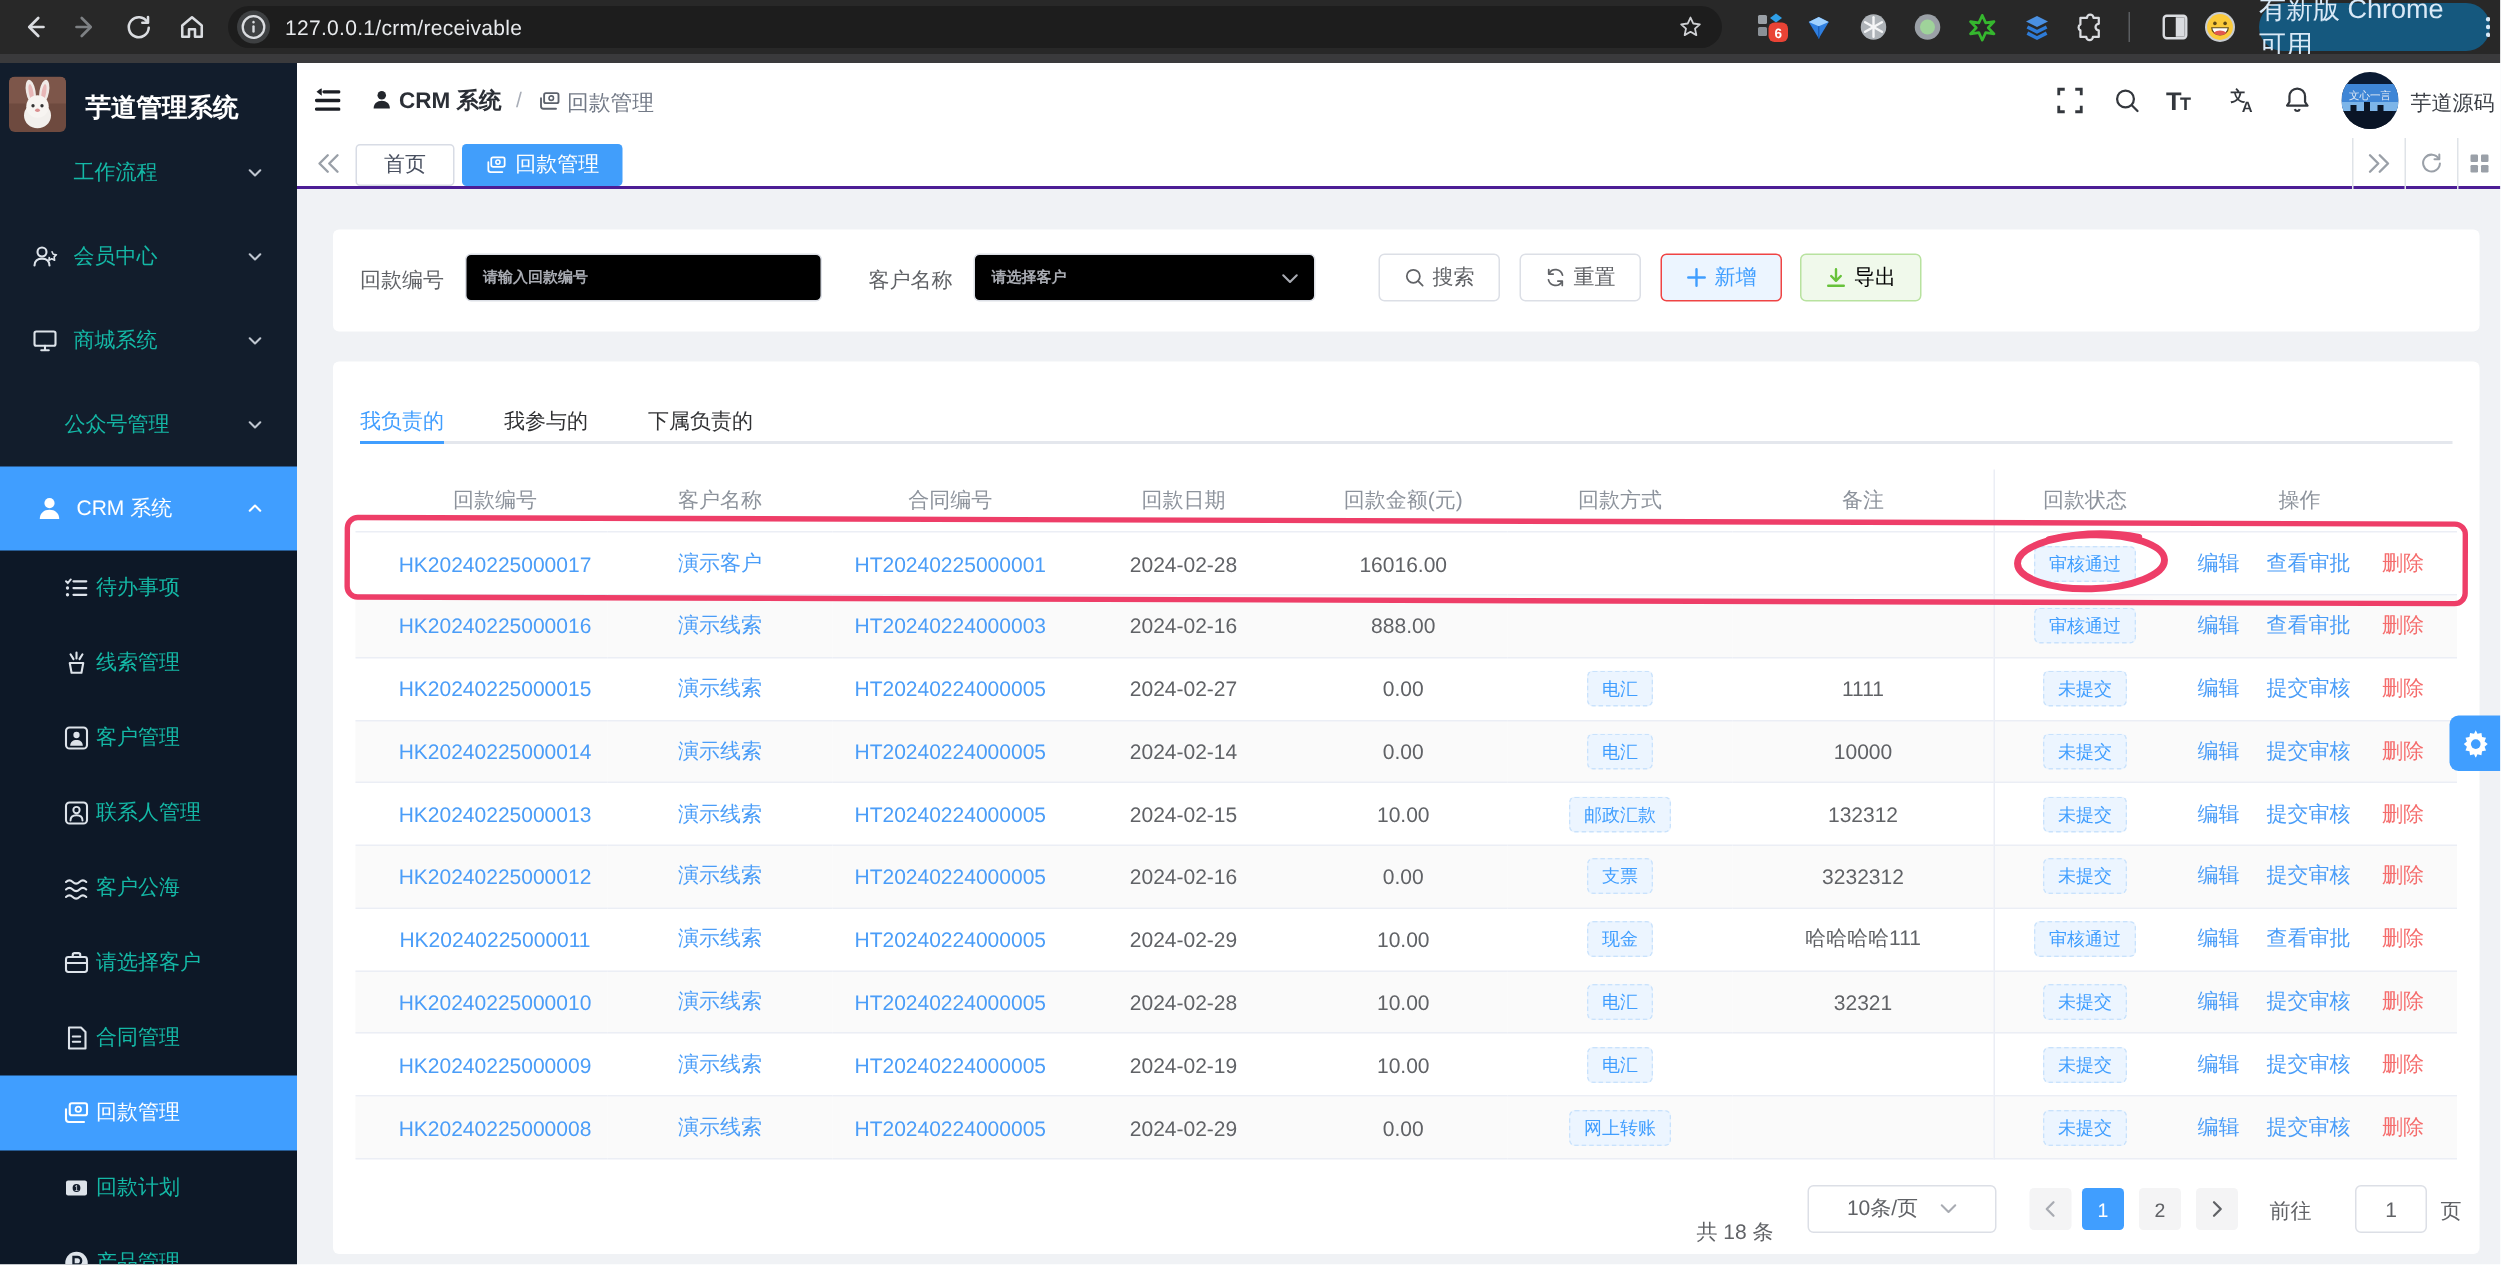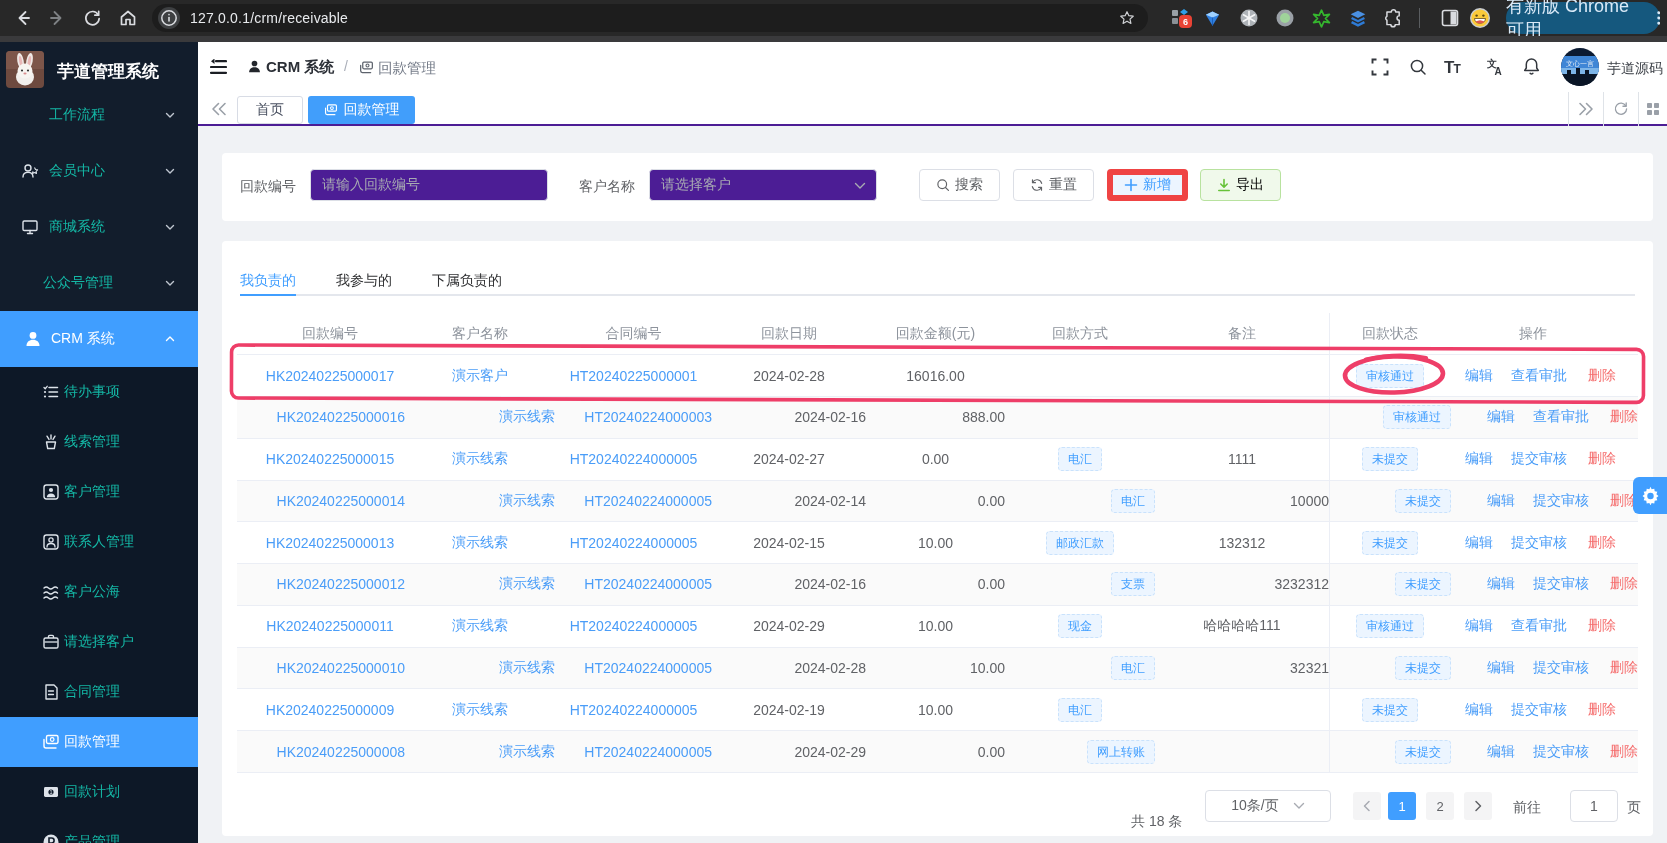--- a/index.html
+++ b/index.html
@@ -28,39 +28,39 @@
 #header { position:absolute; left:198px; top:42px; width:1469px; height:50px; background:#ffffff; }
 #tagsbar { position:absolute; left:198px; top:92px; width:1469px; height:34px; background:#ffffff; border-bottom:2px solid #4c1d95; }
 .tag1 { position:absolute; left:39px; top:4px; width:66px; height:28px; background:#fff; border:1px solid #d8dce5; border-radius:3px; color:#495060; font-size:14px; display:flex; align-items:center; justify-content:center; }
 .tag2 { position:absolute; left:110px; top:4px; width:107px; height:28px; background:#419efb; border-radius:3px; color:#fff; font-size:14px; display:flex; align-items:center; justify-content:center; gap:6px; }
 .tcell { position:absolute; top:0; height:34px; border-left:1px solid #dfe3e8; display:flex; align-items:center; justify-content:center; color:#909399; }
 
 
 #card1 { position:absolute; left:222px; top:153px; width:1431px; height:68px; background:#fff; border-radius:4px; }
 #card2 { position:absolute; left:222px; top:241px; width:1431px; height:595px; background:#fff; border-radius:4px; }
 .flabel { position:absolute; top:25px; font-size:14px; color:#606266; }
-.finput { position:absolute; top:16px; height:32px; border:1px solid #dcdfe6; border-radius:4px; background:#4c1d95; font-size:14px; color:#a8abb2; display:flex; align-items:center; padding-left:11px; }
+.finput { position:absolute; top:16px; height:32px; border:1px solid #dcdfe6; border-radius:4px; background:#000000; font-size:10px; color:#a8abb2; display:flex; align-items:center; padding-left:11px;font-weight:bold; }
 .btn { position:absolute; top:16px; height:32px; border-radius:4px; font-size:14px; display:flex; align-items:center; justify-content:center; gap:5px; }
 .btn.plain { background:#fff; border:1px solid #dcdfe6; color:#606266; }
-.btn.blue { background:#ecf5ff; border:6px solid #ef4444; color:#409eff; }
+.btn.blue { background:#ecf5ff; border:1px solid #ef4444; color:#409eff; }
 .btn.green { background:#f0f9eb; border:1px solid #b8e29f; color:#000000; }
 
 
 .etab { position:absolute; top:31px; font-size:14px; font-weight:500; color:#303133; }
 .etab.act { color:#409eff; }
 #tabline { position:absolute; left:18px; top:53px; width:1395px; height:2px; background:#e4e7ed; }
 #tabact { position:absolute; left:18px; top:53px; width:56px; height:2px; background:#409eff; }
 
 
 table#tbl { position:absolute; left:15px; top:72px; width:1401px; border-collapse:collapse; table-layout:fixed; font-size:14px; }
 #tbl th:nth-child(8), #tbl td:nth-child(8) { padding-right:13px; }
 #tbl th { height:41.78px; font-weight:500; color:#8d939c; text-align:center; border-bottom:1px solid #ebeef5; background:#fff; font-size:14px; }
 #tbl td:first-child, #tbl th:first-child { padding-left:18px; }
 #tbl td { height:41.78px; text-align:center; color:#606266; border-bottom:1px solid #ebeef5; }
-#tbl tr.stripe td { background:#fafafa;text-align:right; }
+#tbl tr.stripe td { background:#fafafa; }
 a.lnk { color:#4a9df8; text-decoration:none; }
 a.red { color:#f56c6c; text-decoration:none; }
 .etag { display:inline-block; height:24px; line-height:22px; padding:0 9px; background:#ecf5ff; border:1px dashed #c9e2fc; border-radius:4px; color:#409eff; font-size:12px; }
 #fixline { position:absolute; left:1107px; top:72px; width:1px; height:460px; background:#ebeef5; }
 #tbl td.ops { padding:0; white-space:nowrap; text-align:left; }
 #tbl td.ops a.a1 { margin-left:1px; } #tbl td.ops a.a2 { margin-left:18px; } #tbl td.ops a.a3 { margin-left:21px; }
 #tbl th.ops { padding-right:36px; }
 
 
 #pager { position:absolute; left:0; top:549px; width:1431px; height:32px; font-size:14px; color:#606266; }

